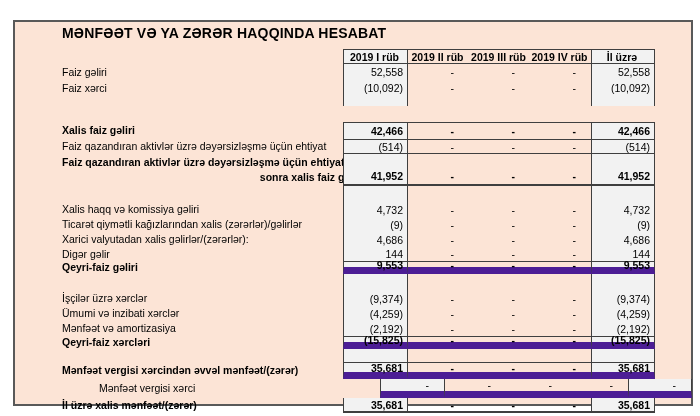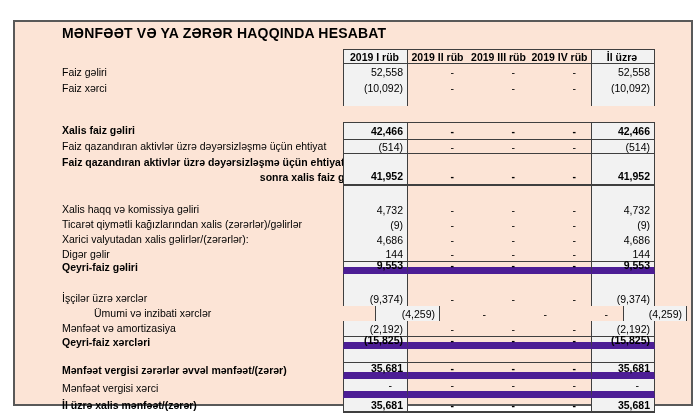--- a/index.html
+++ b/index.html
@@ -192,21 +192,21 @@
       <div class="row" style="height: 15px;">
         <div class="gut"></div>
         <div class="lbl">İşçilər üzrə xərclər</div>
         <div class="cell c1">(9,374)</div>
         <div class="cell cm dash">-</div>
         <div class="cell cm dash">-</div>
         <div class="cell cm dash">-</div>
         <div class="cell c5">(9,374)</div>
         <div class="fill"></div>
       </div>
-      <div class="row" style="height: 15px; padding-left: 32px;">
+      <div class="row" style="height: 15px;">
         <div class="gut"></div>
         <div class="lbl">Ümumi və inzibati xərclər</div>
         <div class="cell c1">(4,259)</div>
         <div class="cell cm dash">-</div>
         <div class="cell cm dash">-</div>
         <div class="cell cm dash">-</div>
         <div class="cell c5">(4,259)</div>
         <div class="fill"></div>
       </div>
       <div class="row" style="height: 15px;">
@@ -234,29 +234,29 @@
         <div class="lbl"></div>
         <div class="cell c1"></div>
         <div class="cell cm"></div>
         <div class="cell cm"></div>
         <div class="cell cm"></div>
         <div class="cell c5"></div>
         <div class="fill"></div>
       </div>
       <div class="row b bt bb" style="height: 17px;">
         <div class="gut"></div>
-        <div class="lbl b">Mənfəət vergisi zərərlər əvvəl mənfəət/(zərər)</div>
+        <div class="lbl b">Mənfəət vergisi xərcindən əvvəl mənfəət/(zərər)</div>
         <div class="cell c1">35,681</div>
         <div class="cell cm dash">-</div>
         <div class="cell cm dash">-</div>
         <div class="cell cm dash">-</div>
         <div class="cell c5">35,681</div>
         <div class="fill"></div>
       </div>
-      <div class="row bb" style="height: 19px;">
+      <div class="row bb" style="height: 19px; padding-left: 37px;">
         <div class="gut"></div>
         <div class="lbl">Mənfəət vergisi xərci</div>
         <div class="cell c1 dash">-</div>
         <div class="cell cm dash">-</div>
         <div class="cell cm dash">-</div>
         <div class="cell cm dash">-</div>
         <div class="cell c5 dash">-</div>
         <div class="fill"></div>
       </div>
       <div class="row b bb2" style="height: 15px;">

